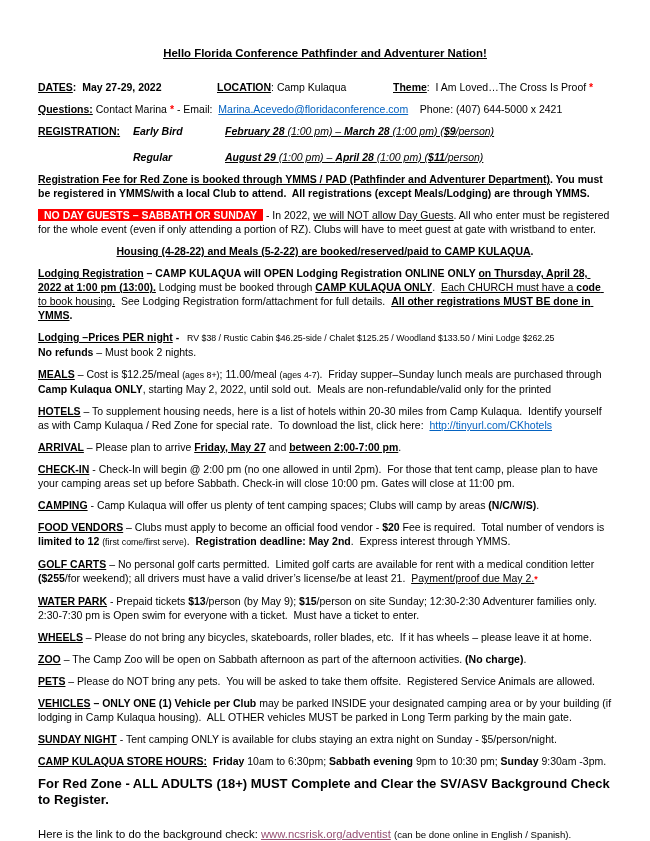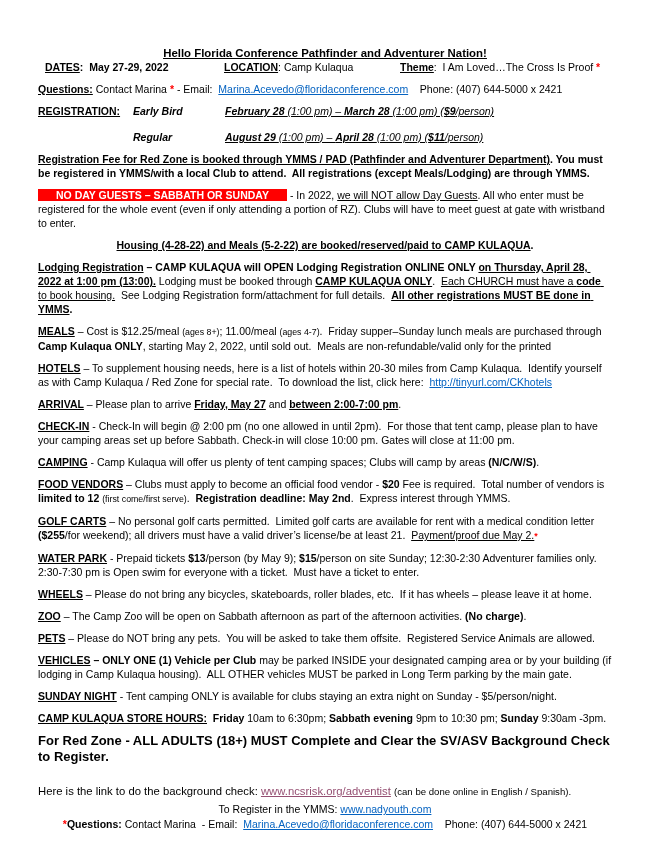--- a/index.html
+++ b/index.html
@@ -19,26 +19,26 @@
   .row .cell{white-space:pre-wrap;flex-shrink:0;}
   .row .cell:last-child{flex-shrink:1;flex-grow:1;}
   .mb0{margin-bottom:12px;}
   .align-center{text-align:center;justify-content:center;}
   .align-right{text-align:center;}
   .b{font-weight:bold;}
   .i{font-style:italic;}
   .u{text-decoration:underline;}
   .sm{font-size:8.8px;}
   .red{color:var(--red,#FF0000);}
-  .hl{background:var(--red,#FF0000);color:#fff;font-weight:bold;padding:0 18px;}
+  .hl{background:var(--red,#FF0000);color:#fff;font-weight:bold;padding:0 6px;}
   a{cursor:pointer;text-decoration:underline;}
   .link-blue{color:var(--link-blue,#0563C1);}
   .link-purple{color:var(--link-purple,#954F72);}
-  .blk-title{font-size:11.4px;margin-bottom:0;text-decoration:underline;}
-  .blk-dates-line .c0{width:179px;margin-left:7px;}
+  .blk-title{font-size:11.4px;margin-bottom:20px;text-decoration:underline;}
+  .blk-dates-line .c0{width:179px;}
   .blk-dates-line .c1{width:176px;}
   .blk-reg-early .c0,.blk-reg-regular .c0{width:95px;}
   .blk-reg-early .c1,.blk-reg-regular .c1{width:92px;}
   .blk-store-hours{}
   .big{font-size:13px;line-height:16px;margin-bottom:19px;}
   .mid{font-size:11.3px;line-height:15px;margin-bottom:3px;}
   .mid .sm{font-size:9.6px;}
   .blk-ymms-register{margin-bottom:1px;}
 </style>
 </head>
@@ -59,20 +59,21 @@
     </div>
     <div class="row blk-reg-regular">
       <div class="cell c0"><span> </span></div>
       <div class="cell c1"><span class="b i">Regular</span></div>
       <div class="cell c2"><span class="b i u">August 29 </span><span class="i u">(1:00 pm) – </span><span class="b i u">April 28 </span><span class="i u">(1:00 pm) (</span><span class="b i u">$11</span><span class="i u">/person)</span></div>
     </div>
     <div class="p blk-registration-fee"><span class="b u">Registration Fee for Red Zone is booked through YMMS / PAD (Pathfinder and Adventurer Department)</span><span class="b">. You must be registered in YMMS/with a local Club to attend.  All registrations (except Meals/Lodging) are through YMMS.</span></div>
     <div class="p blk-no-day-guests"><span class="hl">NO DAY GUESTS – SABBATH OR SUNDAY</span><span> - In 2022, </span><span class="u">we will NOT allow Day Guests</span><span>. All who enter must be registered for the whole event (even if only attending a portion of RZ). Clubs will have to meet guest at gate with wristband to enter.</span></div>
     <div class="p align-right blk-housing-note"><span class="b u">Housing (4-28-22) and Meals (5-2-22) are booked/reserved/paid to CAMP KULAQUA</span><span class="b">.</span></div>
     <div class="p blk-lodging-registration"><span class="b u">Lodging Registration</span><span class="b"> – CAMP KULAQUA will OPEN Lodging Registration ONLINE ONLY </span><span class="b u">on Thursday, April 28, 2022 at 1:00 pm (13:00).</span><span> Lodging must be booked through </span><span class="b u">CAMP KULAQUA ONLY</span><span>.  </span><span class="u">Each CHURCH must have a </span><span class="b u">code</span><span class="u"> to book housing.</span><span>  See Lodging Registration form/attachment for full details.  </span><span class="b u">All other registrations MUST BE done in YMMS</span><span class="b">.</span></div>
+    <div class="p blk-lodging-prices"><span class="b u">Lodging –Prices PER night</span><span class="b"> - </span><span class="sm">  RV $38 / Rustic Cabin $46.25-side / Chalet $125.25 / Woodland $133.50 / Mini Lodge $262.25</span><br><span class="b">No refunds</span><span> – Must book 2 nights.</span></div>
     <div class="p blk-meals"><span class="b u">MEALS</span><span> – Cost is $12.25/meal </span><span class="sm">(ages 8+)</span><span>; 11.00/meal </span><span class="sm">(ages 4-7)</span><span>.  Friday supper–Sunday lunch meals are purchased through </span><span class="b">Camp Kulaqua ONLY</span><span>, starting May 2, 2022, until sold out.  Meals are non-refundable/valid only for the printed</span></div>
     <div class="p blk-hotels"><span class="b u">HOTELS</span><span> – To supplement housing needs, here is a list of hotels within 20-30 miles from Camp Kulaqua.  Identify yourself as with Camp Kulaqua / Red Zone for special rate.  To download the list, click here:  </span><a class="link-blue">http://tinyurl.com/CKhotels</a></div>
     <div class="p blk-arrival"><span class="b u">ARRIVAL</span><span> – Please plan to arrive </span><span class="b u">Friday, May 27</span><span> and </span><span class="b u">between 2:00-7:00 pm</span><span>.</span></div>
     <div class="p blk-check-in"><span class="b u">CHECK-IN</span><span> - Check-In will begin @ 2:00 pm (no one allowed in until 2pm).  For those that tent camp, please plan to have your camping areas set up before Sabbath. Check-in will close 10:00 pm. Gates will close at 11:00 pm.</span></div>
     <div class="p blk-camping"><span class="b u">CAMPING</span><span> - Camp Kulaqua will offer us plenty of tent camping spaces; Clubs will camp by areas </span><span class="b">(N/C/W/S)</span><span>.</span></div>
     <div class="p blk-food-vendors"><span class="b u">FOOD VENDORS</span><span> – Clubs must apply to become an official food vendor - </span><span class="b">$20</span><span> Fee is required.  Total number of vendors is </span><span class="b">limited to 12</span><span> </span><span class="sm">(first come/first serve)</span><span>.  </span><span class="b">Registration deadline: May 2nd</span><span>.  Express interest through YMMS.</span></div>
     <div class="p blk-golf-carts"><span class="b u">GOLF CARTS</span><span> – No personal golf carts permitted.  Limited golf carts are available for rent with a medical condition letter </span><span class="b">($255</span><span>/for weekend); all drivers must have a valid driver’s license/be at least 21.  </span><span class="u">Payment/proof due May 2.</span><span class="b sm red">*</span></div>
     <div class="p blk-water-park"><span class="b u">WATER PARK</span><span> - Prepaid tickets </span><span class="b">$13</span><span>/person (by May 9); </span><span class="b">$15</span><span>/person on site Sunday; 12:30-2:30 Adventurer families only. 2:30-7:30 pm is Open swim for everyone with a ticket.  Must have a ticket to enter.</span></div>
     <div class="p blk-wheels"><span class="b u">WHEELS</span><span> – Please do not bring any bicycles, skateboards, roller blades, etc.  If it has wheels – please leave it at home.</span></div>
     <div class="p blk-zoo"><span class="b u">ZOO</span><span> – The Camp Zoo will be open on Sabbath afternoon as part of the afternoon activities. </span><span class="b">(No charge)</span><span>.</span></div>

